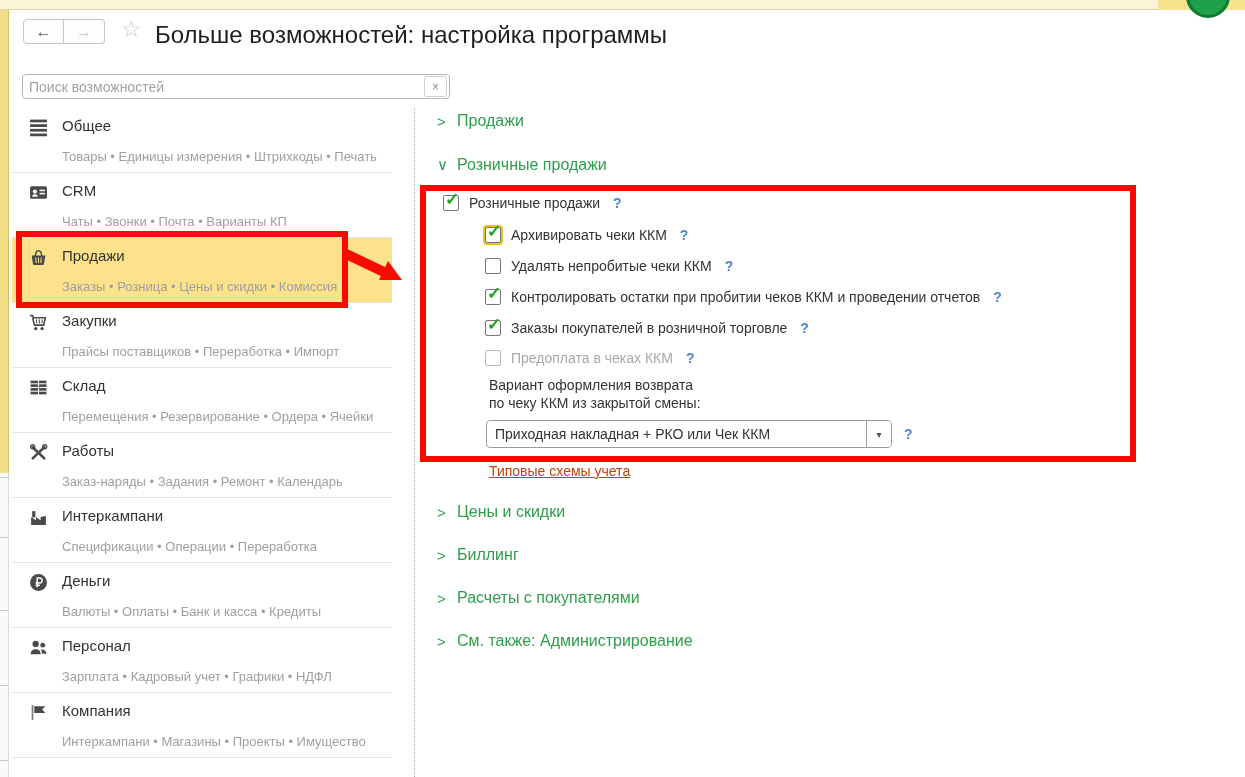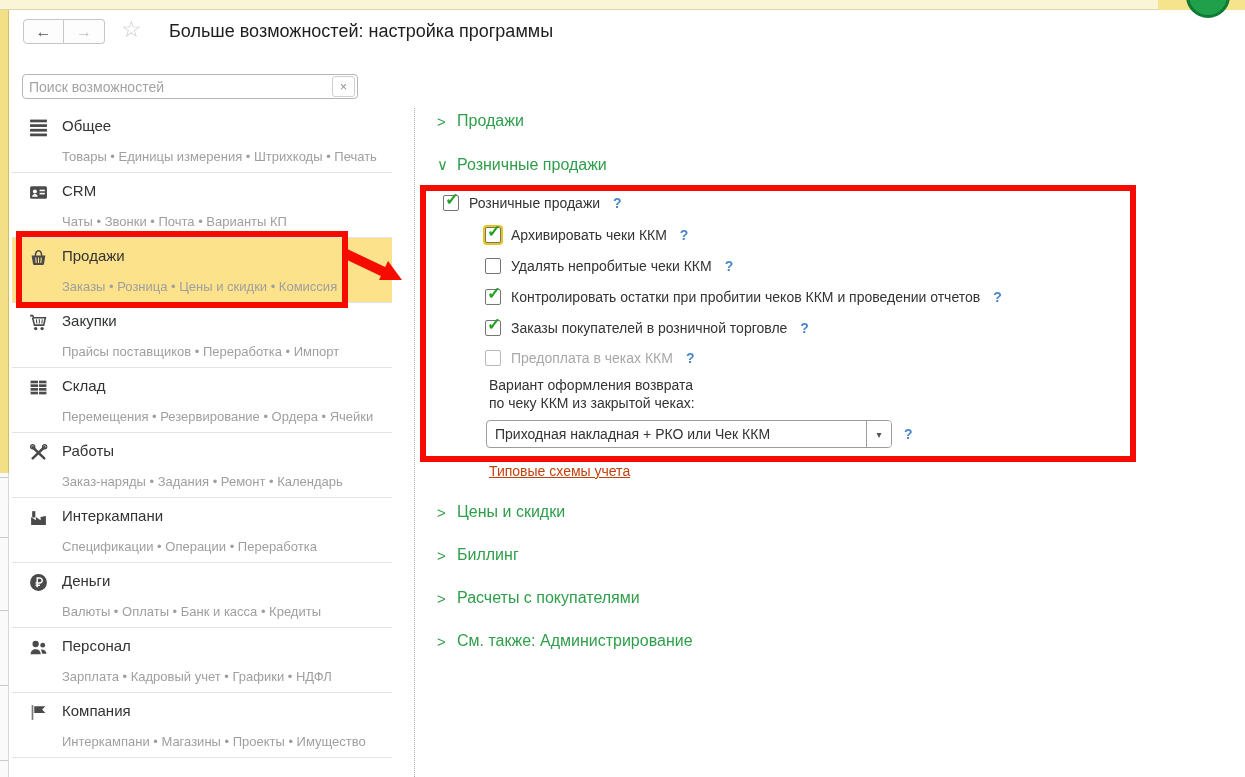--- a/index.html
+++ b/index.html
@@ -17,24 +17,24 @@
   .left-strip-lower{position:absolute;left:0;top:473px;width:8px;height:304px;background:#fafafa;border-right:1px solid #d8d8d8;z-index:5;}
   .left-tick{position:absolute;left:0;width:8px;height:1px;background:#c9c9c9;z-index:6;}
 
   
   .nav-group{position:absolute;left:23px;top:19px;display:flex;z-index:10;}
   .nav-btn{width:41px;height:25px;background:#fdfdfd;border:1px solid #c6c6c6;
     display:flex;align-items:center;justify-content:center;font-size:16px;box-sizing:border-box;}
   .nav-btn.back{border-radius:4px 0 0 4px;color:#555;}
   .nav-btn.fwd{border-radius:0 4px 4px 0;border-left:none;color:#c4c4c4;}
   .star{position:absolute;left:121px;top:16px;font-size:23px;color:#cdcdcd;z-index:10;}
-  .page-title{position:absolute;left:169px;top:21px;font-size:18px;color:#1e1e1e;z-index:10;white-space:nowrap;}
-
-  
-  .search-box{position:absolute;left:22px;top:74px;width:336px;height:25px;border:1px solid #b5b5b5;
+  .page-title{position:absolute;left:155px;top:21px;font-size:24px;color:#1e1e1e;z-index:10;white-space:nowrap;}
+
+  
+  .search-box{position:absolute;left:22px;top:74px;width:428px;height:25px;border:1px solid #b5b5b5;
     border-radius:4px;background:#fff;z-index:10;box-sizing:border-box;display:flex;align-items:center;}
   .search-input{flex:1;border:none;outline:none;background:transparent;font-size:14px;color:#444;
     padding:0 6px;font-family:"Liberation Sans",sans-serif;}
   .search-input::placeholder{color:#a3a3a3;}
   .search-clear{width:21px;height:19px;margin-right:2px;border:1px solid #cfcfcf;border-radius:3px;
     display:flex;align-items:center;justify-content:center;font-size:12px;color:#8b8b8b;background:#fff;}
 
   
   .side-item{position:absolute;left:12px;width:380px;height:65px;border-bottom:1px solid #e4e4e4;background:#fff;z-index:10;box-sizing:border-box;}
   .side-item.active{background:#fbe28b;}
@@ -288,21 +288,21 @@
   <span class="help">?</span>
 </div>
 <div class="cb-row disabled" style="left:485px;top:350px">
   <span class="cbox"></span>
   <span class="cb-label">Предоплата в чеках ККМ</span>
   <span class="help">?</span>
 </div>
 
 <div class="variant-label">
   <div>Вариант оформления возврата</div>
-  <div>по чеку ККМ из закрытой чеках:</div>
+  <div>по чеку ККМ из закрытой смены:</div>
 </div>
 <div class="combo">
   <div class="combo-value">Приходная накладная + РКО или Чек ККМ</div>
   <div class="combo-btn">
       <span>▾</span>
     </div>
 </div>
 <div class="combo-help">?</div>
 
 <a class="schemes-link">Типовые схемы учета</a>

